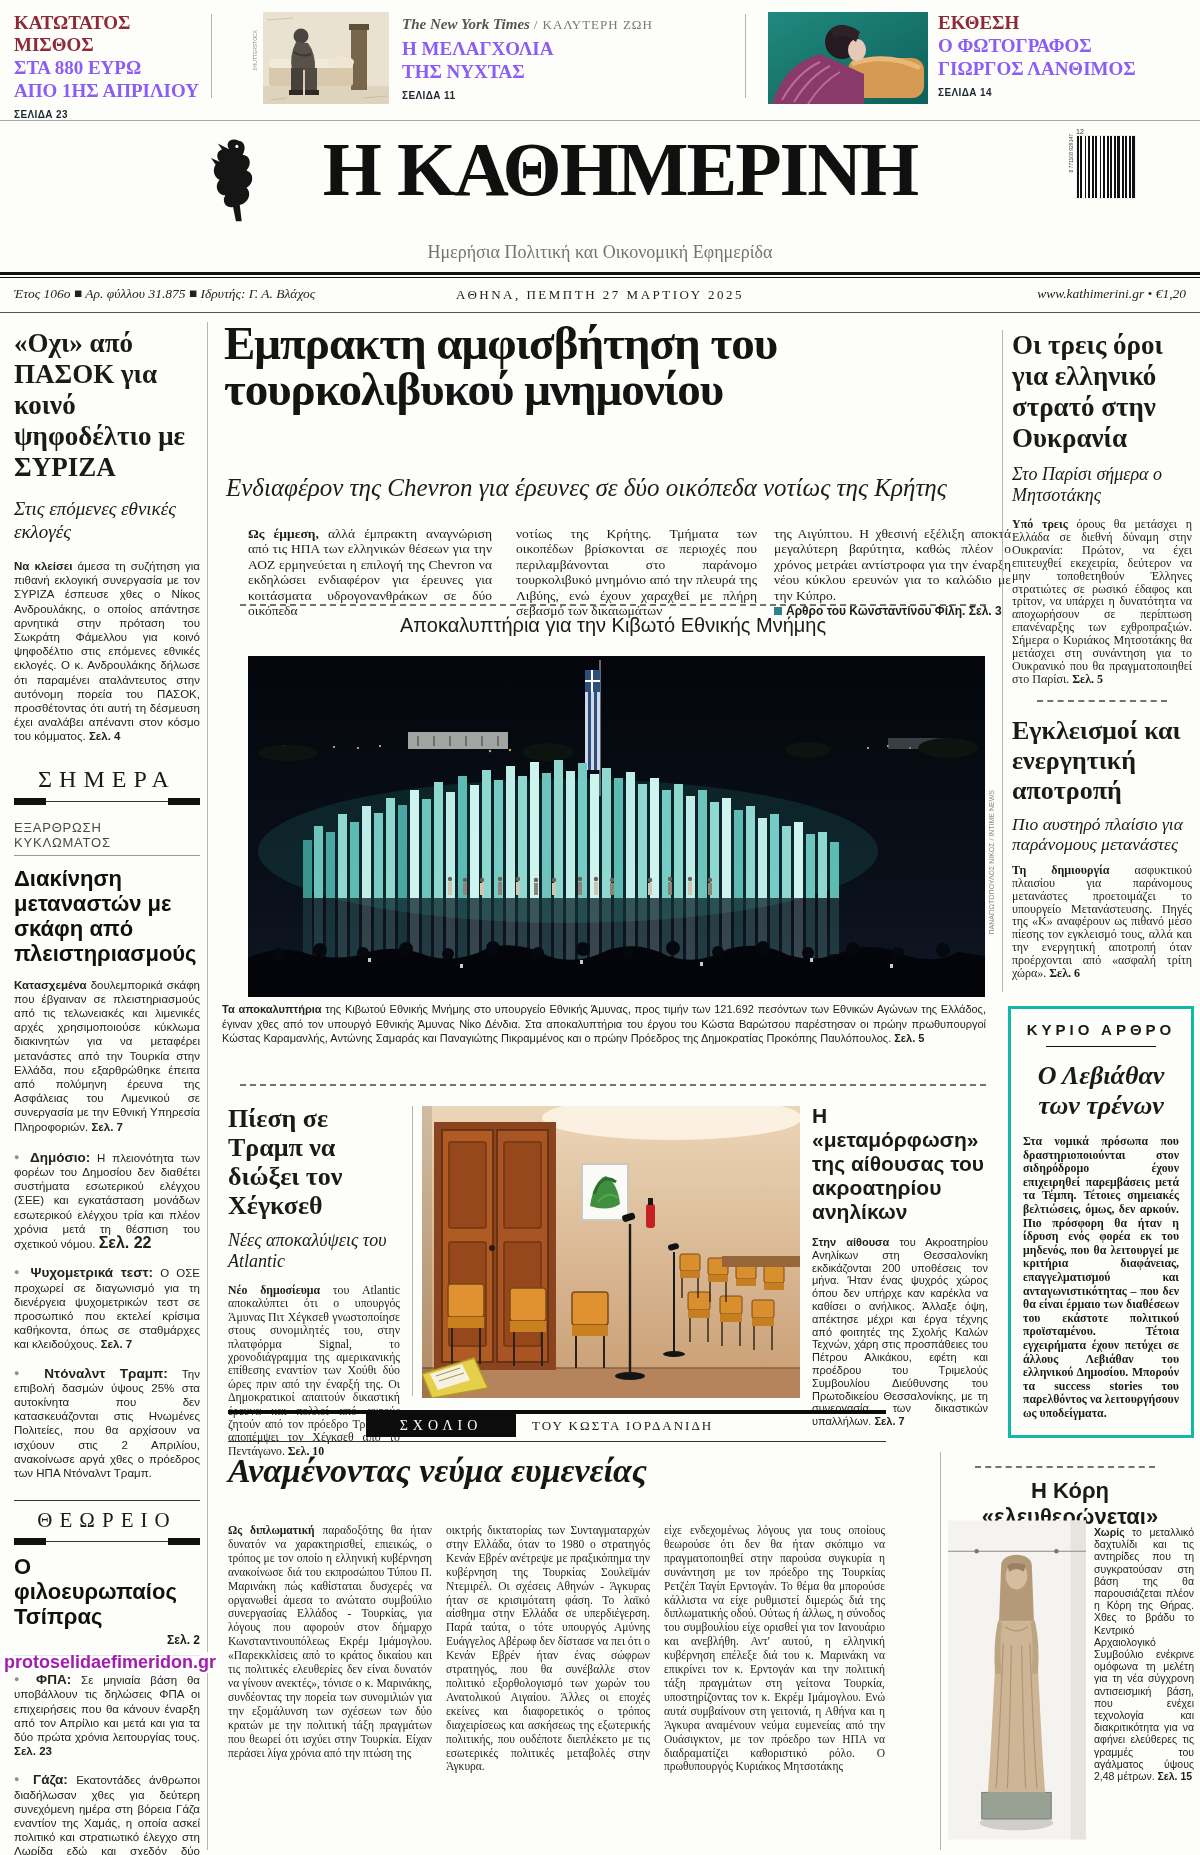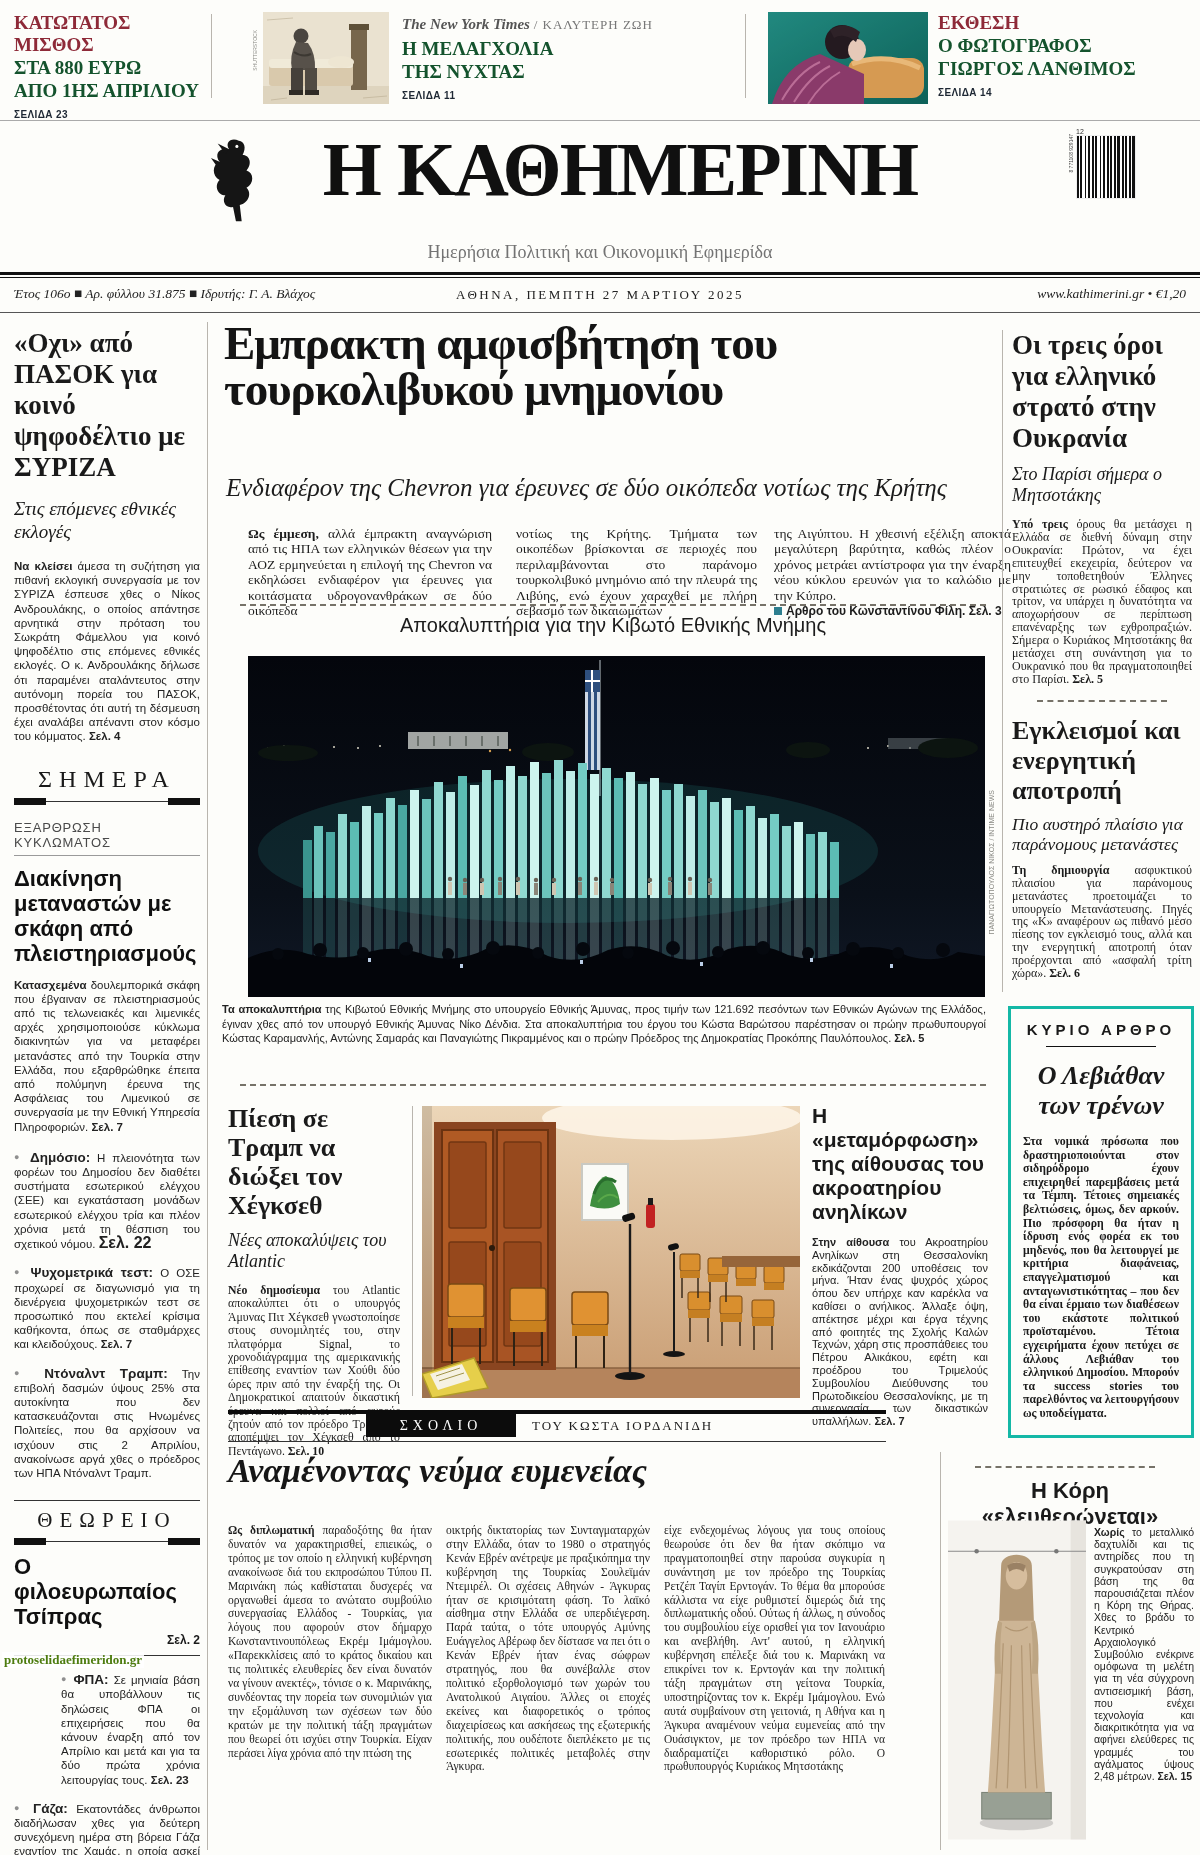--- a/index.html
+++ b/index.html
@@ -7,35 +7,35 @@
          font-family:"Liberation Serif","DejaVu Serif",serif;}
   .abs{position:absolute;}
   .serif{font-family:"Liberation Serif","DejaVu Serif",serif;}
   .sans{font-family:"Liberation Sans","DejaVu Sans",sans-serif;}
   .just{text-align:justify;text-justify:inter-word;}
   .vr{position:absolute;width:1px;background:#b9b5ae;}
   .hrule{position:absolute;background:#222;}
   .dashedline{position:absolute;border-top:2px dashed #767268;height:0;}
   p{margin:0;}
   .kick-red{color:#8e2a38;font-weight:bold;font-size:19px;letter-spacing:0;}
-  .promo-line{font-size:19px;font-weight:600;line-height:23px;color:#14532d;}
+  .promo-line{font-size:19px;font-weight:600;line-height:23px;color:#8b5cf6;}
   .pagetag{font-family:"Liberation Sans",sans-serif;font-size:10px;font-weight:bold;color:#1d2733;letter-spacing:.4px;margin-top:7px;}
   .pgref{font-weight:bold;}
   .body-sans{font-family:"Liberation Sans","DejaVu Sans",sans-serif;font-size:11.5px;line-height:14.2px;color:#222;}
   .body-serif{font-size:13.5px;line-height:15.4px;color:#1c1c1c;margin-left:22px;}
   .dot{color:#8f8f8f;font-size:9px;vertical-align:2px;}
   .ilead{font-family:"Liberation Sans",sans-serif;font-weight:bold;font-size:13.5px;}
   .sechead{font-size:24px;letter-spacing:7px;text-align:center;border-bottom:1px solid #333;padding-bottom:8px;position:relative;}
   .sechead:before,.sechead:after{content:"";position:absolute;bottom:-4px;width:32px;height:7px;background:#111;}
   .sechead:before{left:0;} .sechead:after{right:0;}
   .kicker-small{font-family:"Liberation Sans",sans-serif;font-size:13px;color:#4a4a4a;letter-spacing:.8px;border-bottom:1px solid #9a9a9a;padding-bottom:5px;}
   .sb-head{font-family:"Liberation Sans",sans-serif;font-weight:bold;font-size:22px;line-height:25px;color:#101010;}
   .rot{writing-mode:vertical-rl;transform:rotate(180deg);font-family:"Liberation Sans",sans-serif;color:#8a8a84;}
   .sq{display:inline-block;width:8px;height:8px;background:#2e7f8f;margin-right:4px;}
-  .watermark{font-family:Liberation Serif, serif;font-weight:bold;font-size:13px;color:#4d7c0f;background:rgba(255,255,255,.88);padding:0 2px;}
+  .watermark{font-family:Liberation Sans, sans-serif;font-weight:bold;font-size:18px;color:#a21caf;background:rgba(255,255,255,.88);padding:0 2px;}
 </style>
 </head>
 <body>
 
 <div class="sheet">
 
   <div class="abs" style="left:14px;top:12px;width:192px;">
     <p class="kick-red serif">ΚΑΤΩΤΑΤΟΣ ΜΙΣΘΟΣ</p>
     <p class="promo-line serif">ΣΤΑ 880 ΕΥΡΩ</p>
     <p class="promo-line serif">ΑΠΟ 1ΗΣ ΑΠΡΙΛΙΟΥ</p>
@@ -154,21 +154,21 @@
     </p>
     <p class="body-sans just" style="margin-top:14px;">
       <span class="dot">●</span> <b class="ilead">Ντόναλντ Τραμπ:</b><span> Την επιβολή δασμών ύψους 25% στα αυτοκίνητα που δεν κατασκευάζονται στις Ηνωμένες Πολιτείες, που θα αρχίσουν να ισχύουν στις 2 Απριλίου, ανακοίνωσε αργά χθες ο πρόεδρος των ΗΠΑ Ντόναλντ Τραμπ.</span>
     </p>
 
     <div class="sechead serif" style="margin-top:20px;font-size:21px;border-top:1px solid #333;padding-top:7px;">ΘΕΩΡΕΙΟ</div>
     <p class="sb-head" style="margin-top:12px;">Ο φιλοευρωπαίος Τσίπρας</p>
     <p class="sans" style="text-align:right;font-weight:bold;font-size:12px;margin-top:4px;">Σελ. 2</p>
     <div style="border-bottom:1px solid #333;margin-top:8px;"></div>
 
-    <p class="body-sans just" style="margin-top:16px;margin-left:47px;">
+    <p class="body-sans just" style="margin-top:16px;">
       <span class="dot">●</span> <b class="ilead">ΦΠΑ:</b><span> Σε μηνιαία βάση θα υποβάλλουν τις δηλώσεις ΦΠΑ οι επιχειρήσεις που θα κάνουν έναρξη από τον Απρίλιο και μετά και για τα δύο πρώτα χρόνια λειτουργίας τους. </span><b class="pgref sans" style="font-size:11.5px;">Σελ. 23</b>
     </p>
     <p class="body-sans just" style="margin-top:14px;">
       <span class="dot">●</span> <b class="ilead">Γάζα:</b><span> Εκατοντάδες άνθρωποι διαδήλωσαν χθες για δεύτερη συνεχόμενη ημέρα στη βόρεια Γάζα εναντίον της Χαμάς, η οποία ασκεί πολιτικό και στρατιωτικό έλεγχο στη Λωρίδα εδώ και σχεδόν δύο δεκαετίες. </span>
     </p>
 
   </div>
   <div class="abs watermark" style="left:2px;top:1652px;">protoselidaefimeridon.gr</div>
 
   <div class="abs serif" style="left:224px;top:320px;width:778px;font-size:47px;line-height:46px;font-weight:600;letter-spacing:-1px;color:#141414;">Εμπρακτη αμφισβήτηση του τουρκολιβυκού μνημονίου</div>

